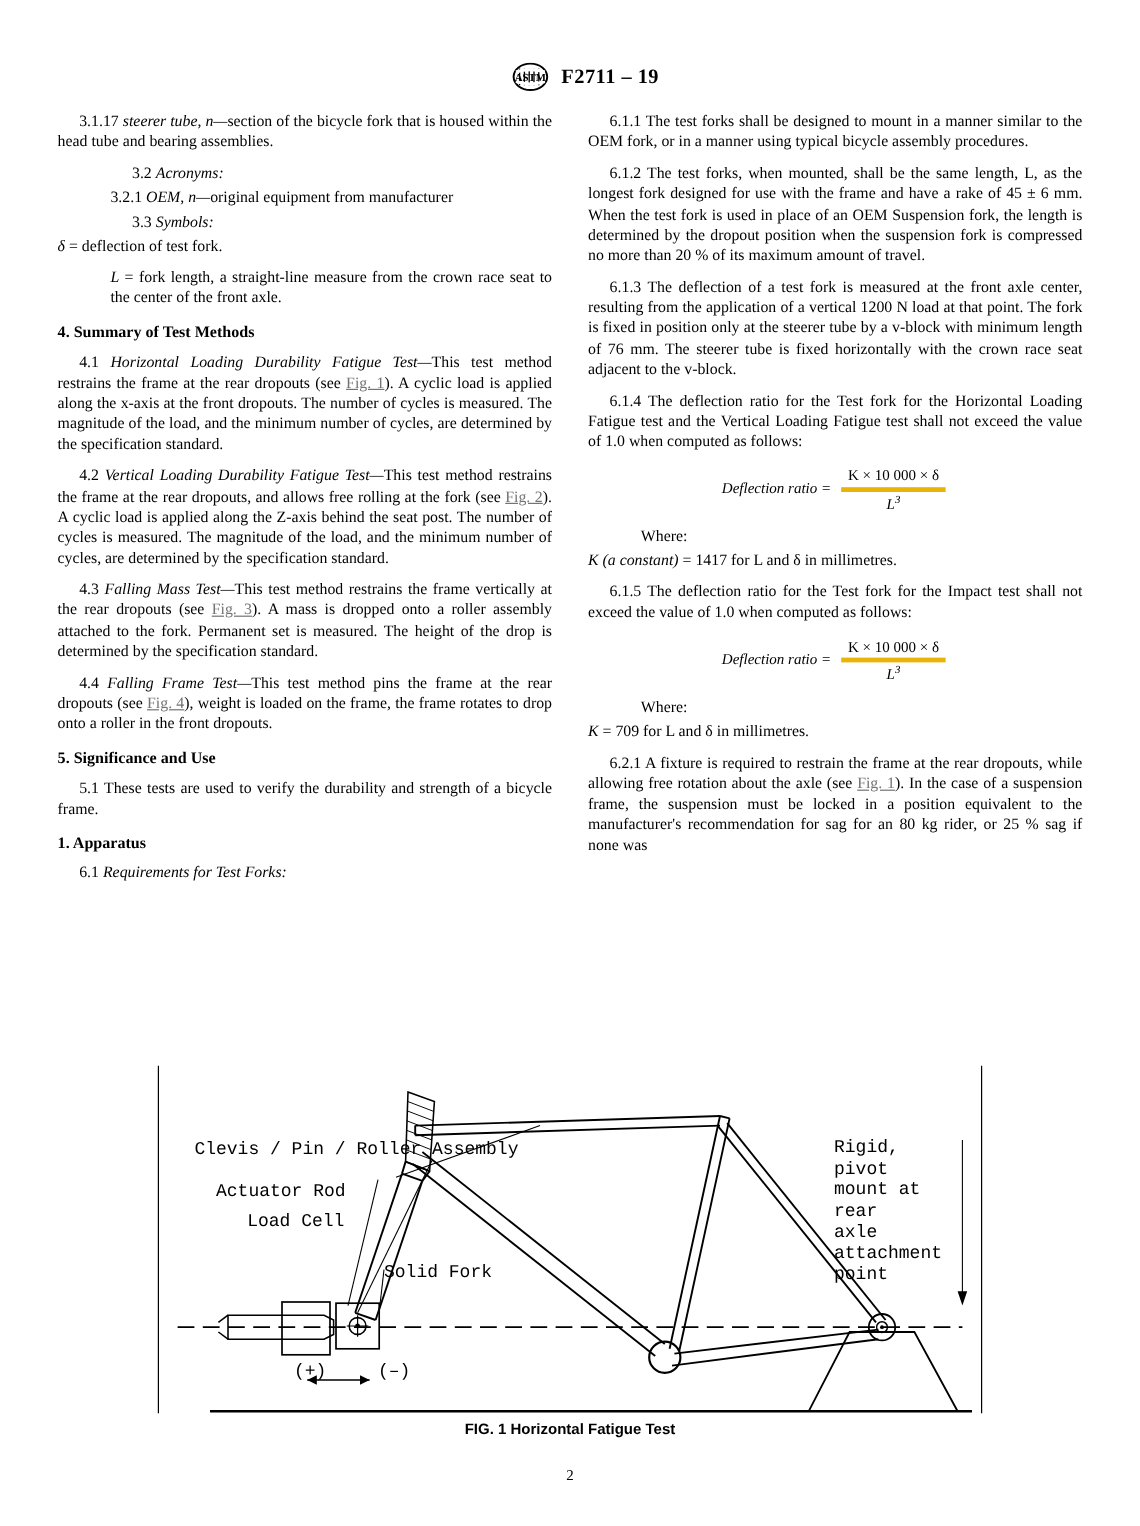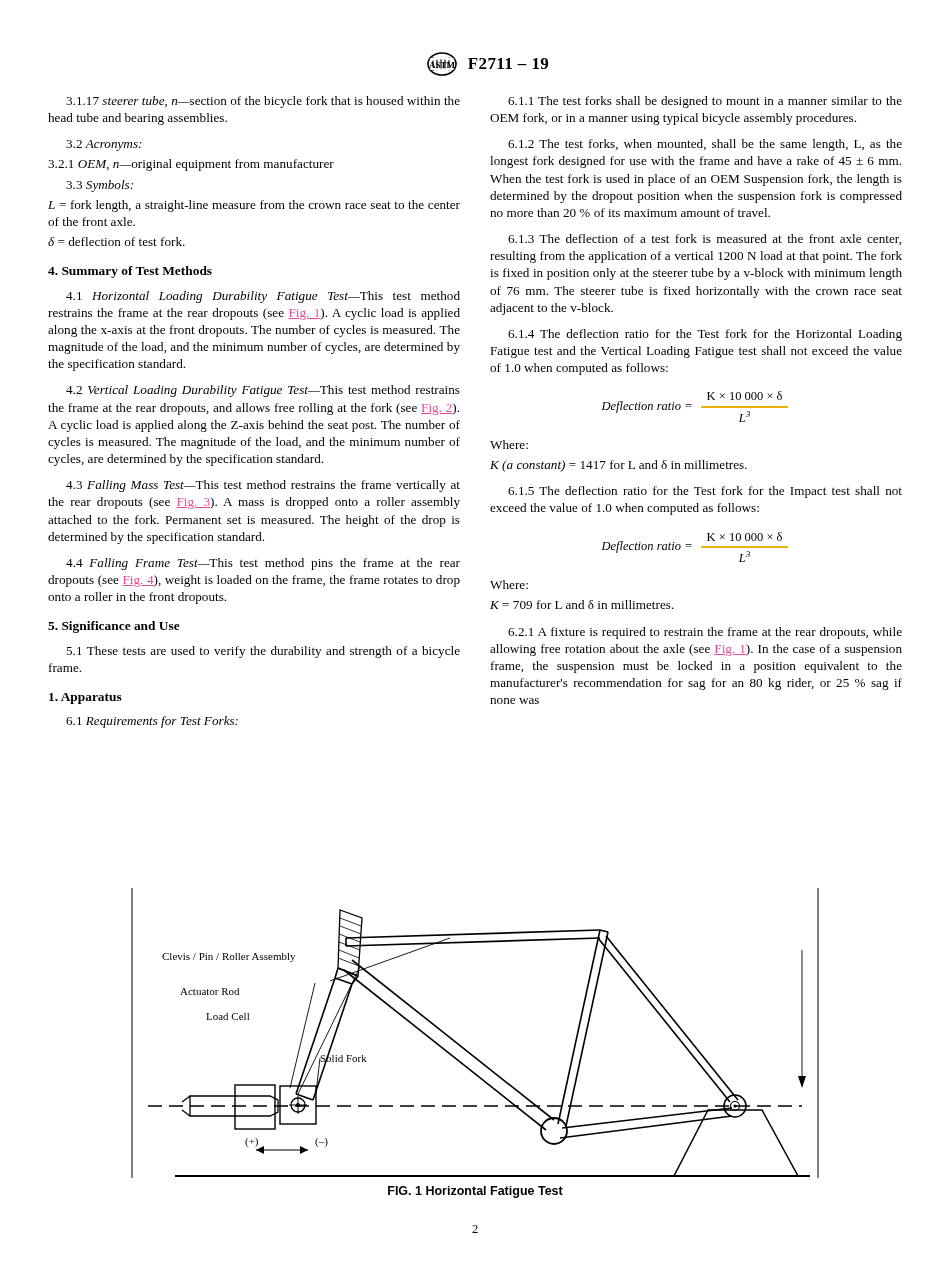--- a/index.html
+++ b/index.html
@@ -69,39 +69,39 @@
     text-indent: 0;
   }
   .sec-head {
     font-weight: bold;
     margin-top: 12px;
     margin-bottom: 7px;
     text-indent: 0;
     font-size: 13.4px;
   }
   .italic { font-style: italic; }
-  .figref { color: #ec4899; }
-  .tight { margin-bottom: 3px; }
+  .figref { color: #737373; }
+  .tight { margin-bottom: 3px; margin-left: 44px; }
 
   
   .equation {
     text-align: center;
     margin: 12px 0 10px 0;
     font-size: 12.5px;
     font-style: italic;
   }
   .frac {
     display: inline-block;
     vertical-align: middle;
     text-align: center;
     margin: 0 2px;
   }
   .frac .num {
     display: block;
-    border-bottom: 2px solid #eab308;
+    border-bottom: 4px solid #eab308;
     padding: 0 6px 1px 6px;
     font-style: normal;
   }
   .frac .den {
     display: block;
     padding: 1px 6px 0 6px;
     font-style: italic;
   }
   .eq-lhs { font-style: italic; margin-right: 6px; }
   sup { font-size: 0.72em; vertical-align: super; }
@@ -119,22 +119,22 @@
     left: 0;
     top: 296px;
     width: 690px;
     text-align: center;
     font-family: "Liberation Sans", sans-serif;
     font-size: 12.5px;
     font-weight: bold;
   }
   .fig-label {
     position: absolute;
-    font-family: Liberation Serif, serif;
-    font-size: 11px;
+    font-family: Liberation Mono, monospace;
+    font-size: 15px;
     line-height: 1.18;
   }
   .page-number {
     position: absolute;
     left: 0;
     top: 1222px;
     width: 950px;
     text-align: center;
     font-size: 12.5px;
   }
@@ -175,26 +175,26 @@
     <p class="para-noindent tight">
       <span>3.2.1</span>
       <span class="italic">OEM, n—</span><span>original equipment from manufacturer</span>
     </p>
 
     <p class="para tight">
       <span>3.3</span>
       <span class="italic">Symbols:</span>
     </p>
 
+    <p class="para-noindent">
+      <span class="italic">δ</span><span> = deflection of test fork.</span>
+    </p>
+
     <p class="para-noindent tight">
       <span class="italic">L</span><span> = fork length, a straight-line measure from the crown race seat to the center of the front axle.</span>
-    </p>
-
-    <p class="para-noindent">
-      <span class="italic">δ</span><span> = deflection of test fork.</span>
     </p>
 
     <p class="sec-head">4.  Summary of Test Methods</p>
 
     <p class="para">
       <span>4.1</span>
       <span class="italic">Horizontal Loading Durability Fatigue Test—</span><span>This test method restrains the frame at the rear dropouts (see </span><a class="figref" href="#">Fig. 1</a><span>). A cyclic load is applied along the x-axis at the front dropouts. The number of cycles is measured. The magnitude of the load, and the minimum number of cycles, are determined by the specification standard.</span>
     </p>
 
     <p class="para">
@@ -355,20 +355,21 @@
 
       <line x1="126" y1="262" x2="178" y2="262" stroke="#000" stroke-width="1.1"></line>
       <path d="M126 262 L134 258 L134 266 Z" fill="#000"></path>
       <path d="M178 262 L170 258 L170 266 Z" fill="#000"></path>
     </svg>
 
     <span class="fig-label" style="left:32px; top:62px;">Clevis / Pin / Roller Assembly</span>
     <span class="fig-label" style="left:50px; top:97px;">Actuator Rod</span>
     <span class="fig-label" style="left:76px; top:122px;">Load Cell</span>
     <span class="fig-label" style="left:190px; top:164px;">Solid Fork</span>
+    <span class="fig-label" style="left:565px; top:60px; width:72px;">Rigid, pivot mount at rear axle attachment point</span>
     <span class="fig-label" style="left:115px; top:247px;">(+)</span>
     <span class="fig-label" style="left:185px; top:247px;">(–)</span>
 
     <div class="figure-caption">FIG. 1 Horizontal Fatigue Test</div>
   </div>
 
   <div class="page-number">2</div>
 </div>
 
 </body></html>

